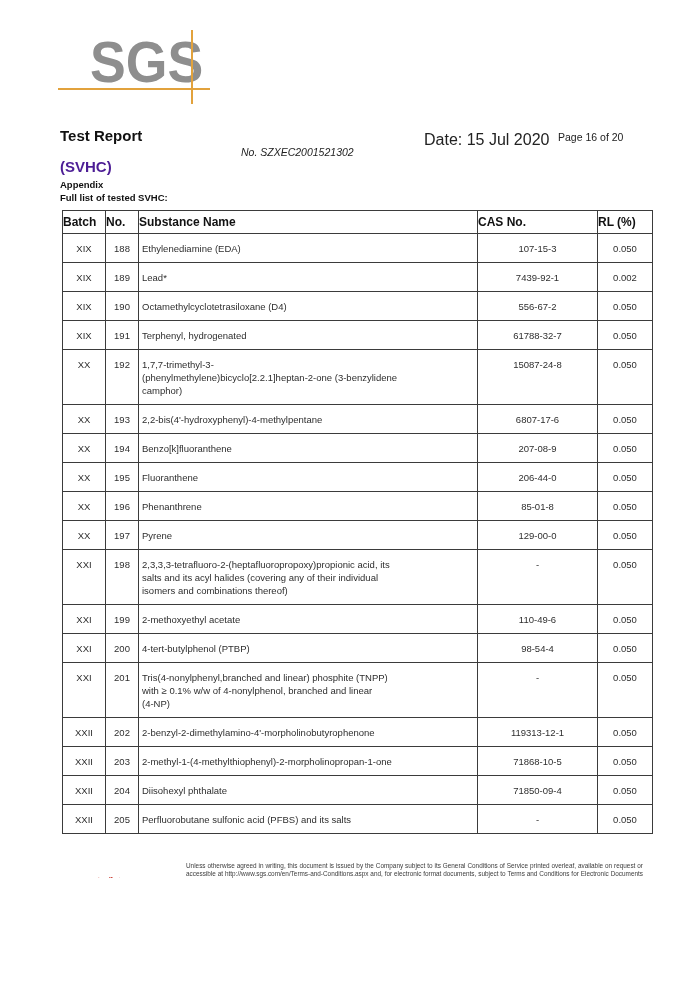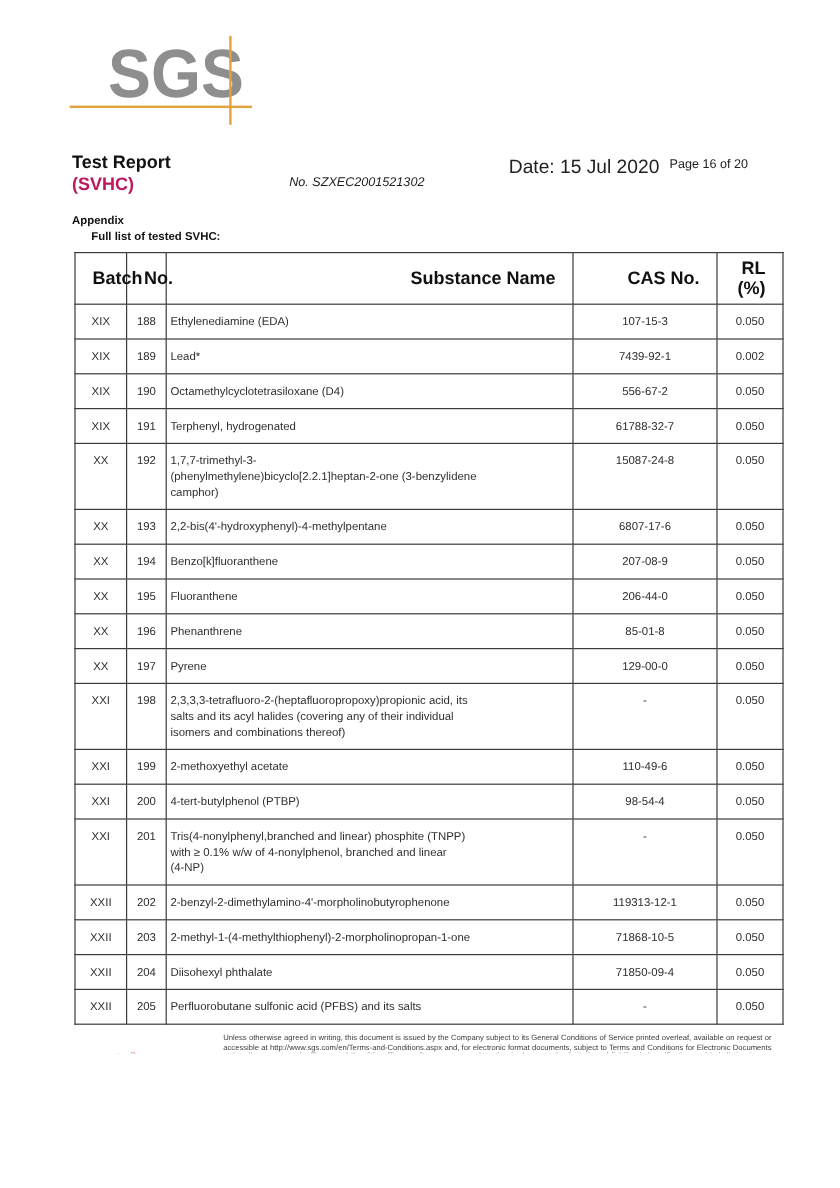--- a/index.html
+++ b/index.html
@@ -7,31 +7,31 @@
         font-family:"Liberation Sans","DejaVu Sans",sans-serif;color:#222;}
 
   
   .logo-text{position:absolute;left:90px;top:34px;font-size:57px;font-weight:bold;
              color:#8e8e8e;letter-spacing:0px;line-height:1;transform:scaleX(.94);transform-origin:left top;}
   .logo-hline{position:absolute;left:58px;top:88px;width:152px;height:2px;background:#e2a23c;}
   .logo-vline{position:absolute;left:191px;top:30px;width:2px;height:74px;background:#e2a23c;}
 
   
   .title1{position:absolute;left:60px;top:127px;font-size:15px;font-weight:bold;color:#111;text-align:right;}
-  .title2{position:absolute;left:60px;top:145px;font-size:15px;font-weight:bold;color:#be185d;}
+  .title2{position:absolute;left:60px;top:158px;font-size:15px;font-weight:bold;color:#4c1d95;}
   .rno{position:absolute;left:241px;top:146px;font-size:10.5px;color:#222;font-style:italic;}
   .rdate{position:absolute;left:424px;top:131px;font-size:16px;color:#222;}
   .rpage{position:absolute;left:558px;top:131px;font-size:10.5px;color:#222;}
   .appendix{position:absolute;left:60px;top:179px;font-size:9.5px;font-weight:bold;color:#111;}
-  .fulllist{position:absolute;left:60px;top:192px;font-size:9.5px;font-weight:bold;color:#111;margin-left:16px;}
+  .fulllist{position:absolute;left:60px;top:192px;font-size:9.5px;font-weight:bold;color:#111;}
 
   
   table.svhc{position:absolute;left:62px;top:210px;width:590px;border-collapse:collapse;table-layout:fixed;}
-  table.svhc th{border:1.6px solid #3b3b3b;font-size:15px;font-weight:bold;color:#111;
-                padding:4px 14px;text-align:right;background:#fff;}
+  table.svhc th{border:1.6px solid #3b3b3b;font-size:12px;font-weight:bold;color:#111;
+                padding:4px 0;text-align:left;background:#fff;}
   table.svhc td{border:1.6px solid #3b3b3b;font-size:9.5px;color:#2e2e2e;
                 padding:7.5px 3px;vertical-align:top;line-height:13px;}
   td.c{text-align:center;}
   td.sub{text-align:left;padding-left:5px;white-space:pre-wrap;}
 
   
   .legal{position:absolute;left:186px;top:862px;width:457px;font-size:6.4px;line-height:7.7px;
          text-align:justify;color:#3c3c3c;}
   .attention{position:absolute;left:186px;top:932px;width:457px;font-size:6.4px;line-height:7.6px;
              color:#e4762d;font-weight:bold;}

